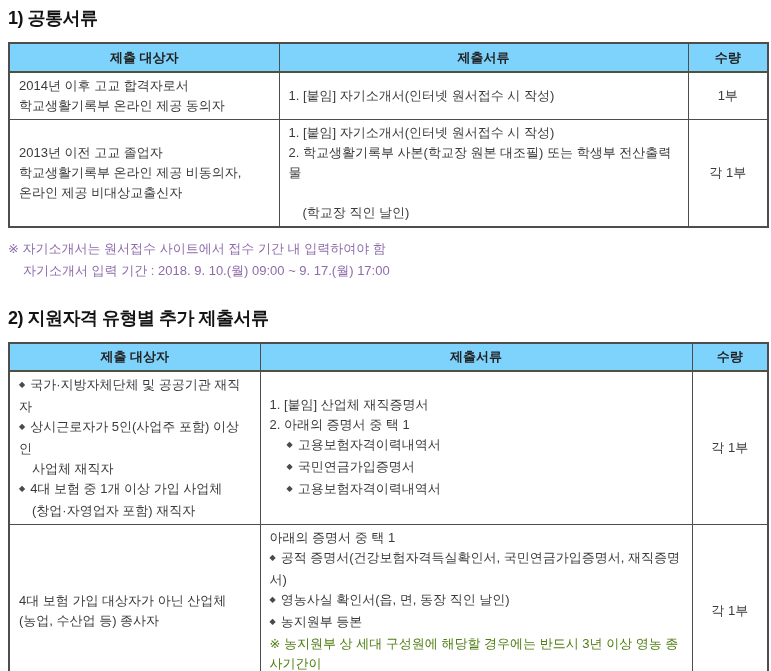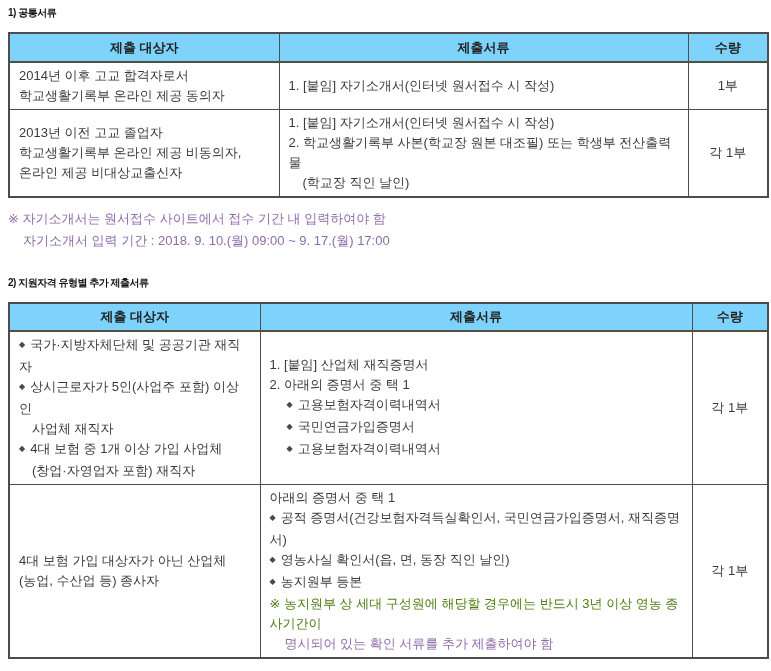--- a/index.html
+++ b/index.html
@@ -4,21 +4,21 @@
 <style>
   html,body { margin:0; padding:0; background:#ffffff; }
   body {
     width:771px;
     font-family:"Liberation Sans","DejaVu Sans",sans-serif;
     font-size:13px; color:#3a3a3a;
   }
   .page { padding:6px 2px 10px 8px; }
 
   .sec-heading {
-    font-size:10px; font-weight:bold; color:#141414;
+    font-size:18px; font-weight:bold; color:#141414;
     letter-spacing:-0.5px; margin:0 0 12px 0;
   }
   .sec2-heading { margin-top:24px; }
 
   table.doc-table {
     border-collapse:collapse; table-layout:fixed; width:761px;
     border:2px solid #4d4d4d;
   }
   .doc-table th {
     background:#7dd3fc; font-weight:bold; font-size:13px; color:#222;
@@ -37,21 +37,21 @@
 
   td.qty { text-align:center; padding:3px 2px; }
 
   
   .bl::before, .bl2::before {
     content:"◆"; font-size:8px; margin-right:5px;
     position:relative; top:-2px; color:#4a4a4a;
   }
   .cont { padding-left:13px; }
   .bl2 { padding-left:17px; }
-  .ind { padding-left:14px; }
+  .ind { padding-left:14px;margin-top:20px; }
   .pn  { color:#4d7c0f; }
   .pni { color:#8E6BAB; padding-left:15px; }
 
   .note { margin-top:10px; line-height:22px; }
   .note div { color:#8E6BAB; }
 </style>
 </head>
 <body>
 
 <div class="page">

